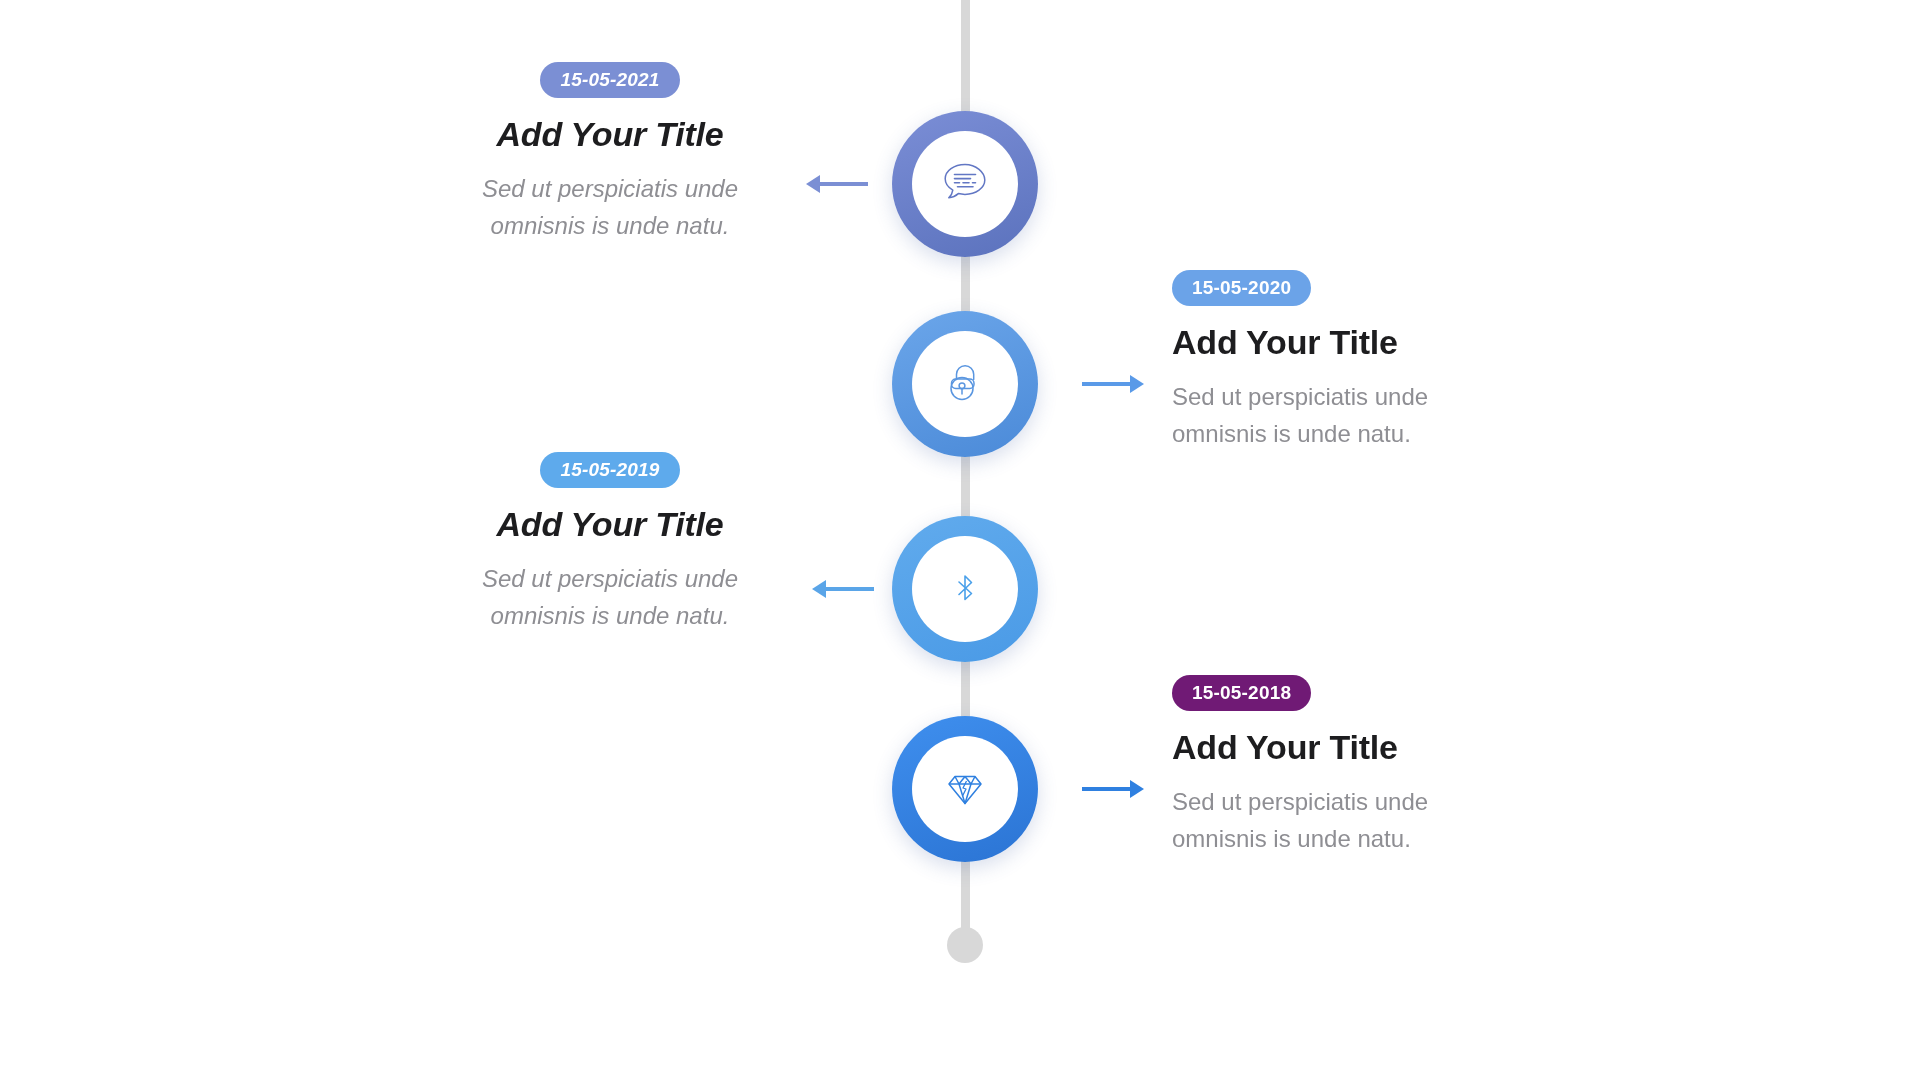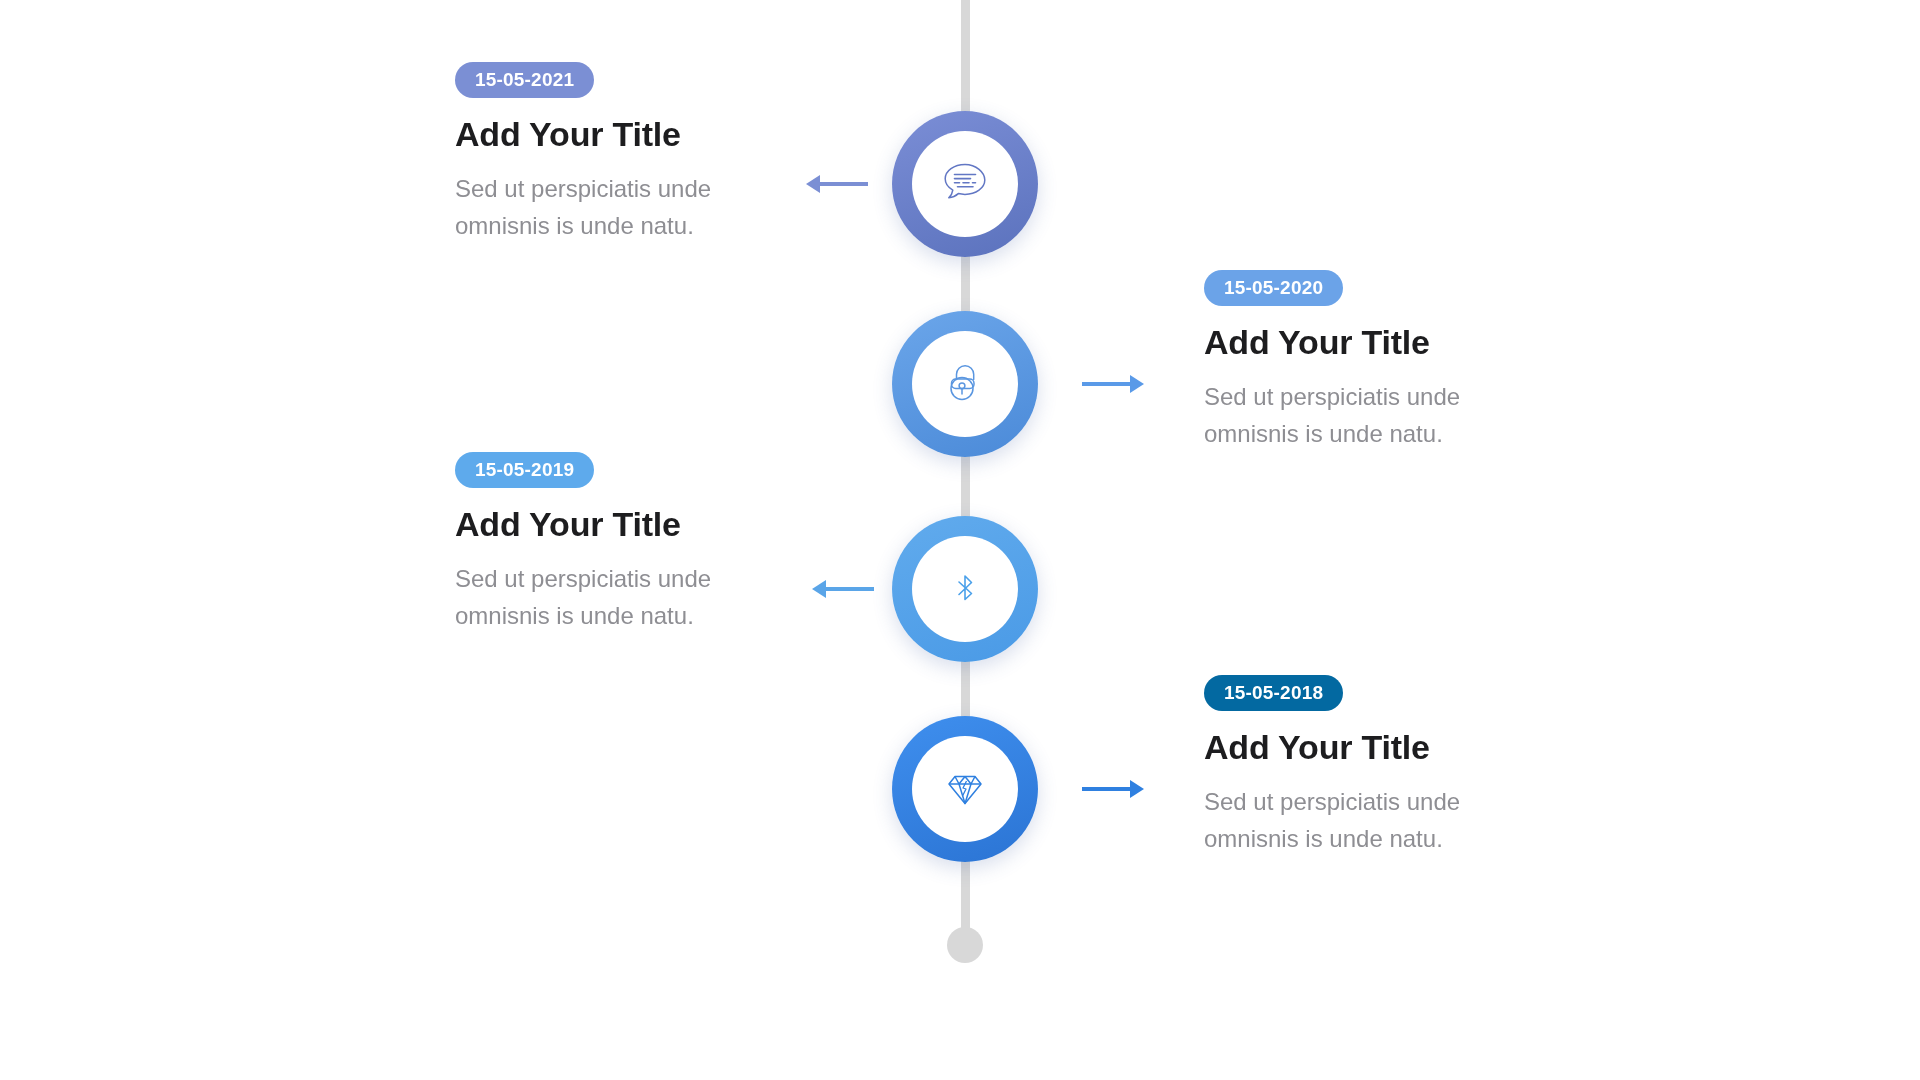--- a/index.html
+++ b/index.html
@@ -94,22 +94,22 @@
   .arrow.right .head {
     border-left-width: 14px;
     border-left-style: solid;
   }
 
   
   .block {
     position: absolute;
     width: 310px;
   }
-  .block.left  { text-align: left; }
-  .block.right { text-align: left; margin-left: 32px;  }
+  .block.left  { text-align: center; font-style: italic; }
+  .block.right { text-align: left;  }
 
   .pill {
     display: inline-block;
     padding: 8px 20px 9px 20px;
     border-radius: 22px;
     color: #ffffff;
     font-size: 19px;
     font-weight: bold;
     letter-spacing: 0.2px;
     line-height: 1;
@@ -202,21 +202,21 @@
 
   <div class="node" style="left: 892px; top: 516px; background: linear-gradient(160deg, rgb(97, 171, 237) 0%, rgb(74, 154, 230) 100%);">
     <div class="node-inner" style="color: rgb(74, 160, 234);">
       <svg width="54" height="54" viewBox="0 0 54 54" fill="none">
         <path d="M21.0 20.0 L33.5 31.5 L27.0 37.5 L27.0 14.0 L33.5 20.5 L21.0 32.5" stroke="currentColor" stroke-width="1.6" stroke-linecap="round" stroke-linejoin="round"></path>
       </svg>
     </div>
   </div>
 
   <div class="block right" style="left:1172px; top:675px;">
-    <span class="pill" style="background: #0369a1; color: rgb(255, 255, 255);">15-05-2018</span>
+    <span class="pill" style="background: #701a75; color: rgb(255, 255, 255);">15-05-2018</span>
     <div class="title" style="color: rgb(29, 29, 31);">Add Your Title</div>
     <div class="desc" style="color: rgb(142, 142, 147);">Sed ut perspiciatis unde omnisnis is unde natu.</div>
   </div>
 
   <div class="arrow right" style="left:1082px; top:778px;">
     <span class="shaft" style="background: rgb(47, 128, 224);"></span>
     <span class="head" style="border-left-color: rgb(47, 128, 224);"></span>
   </div>
 
   <div class="node" style="left: 892px; top: 716px; background: linear-gradient(160deg, rgb(63, 143, 238) 0%, rgb(43, 116, 212) 100%);">

